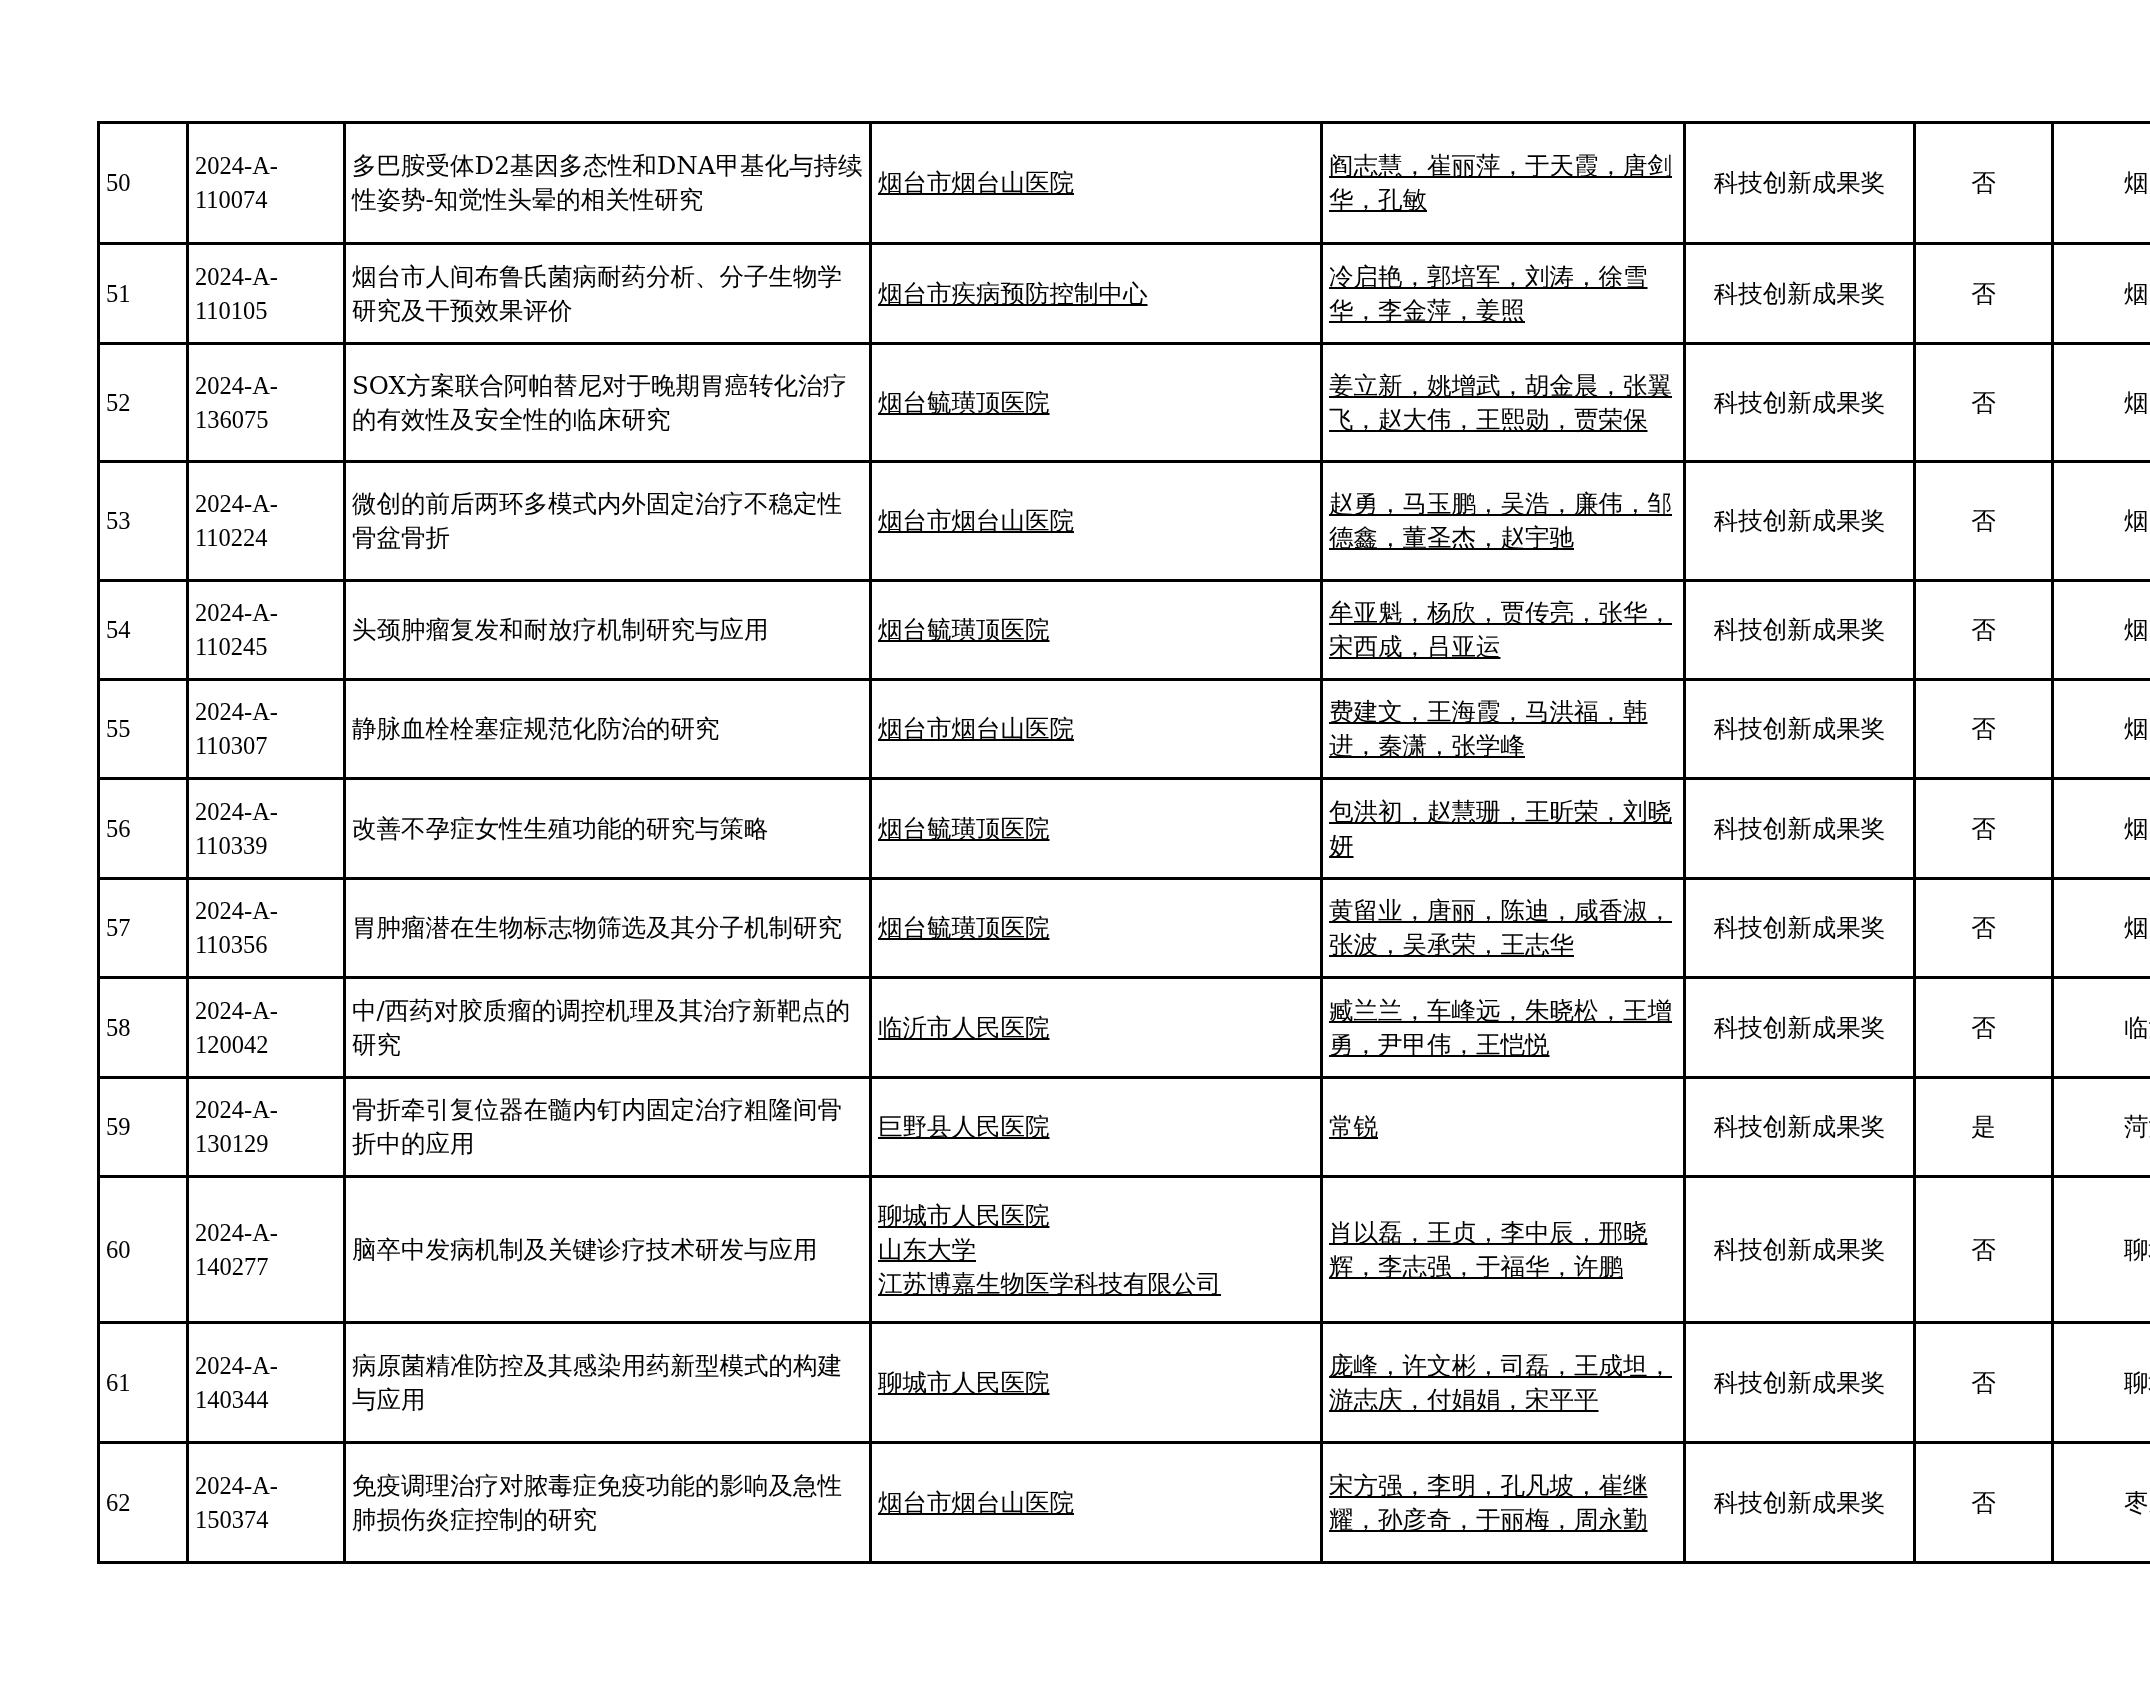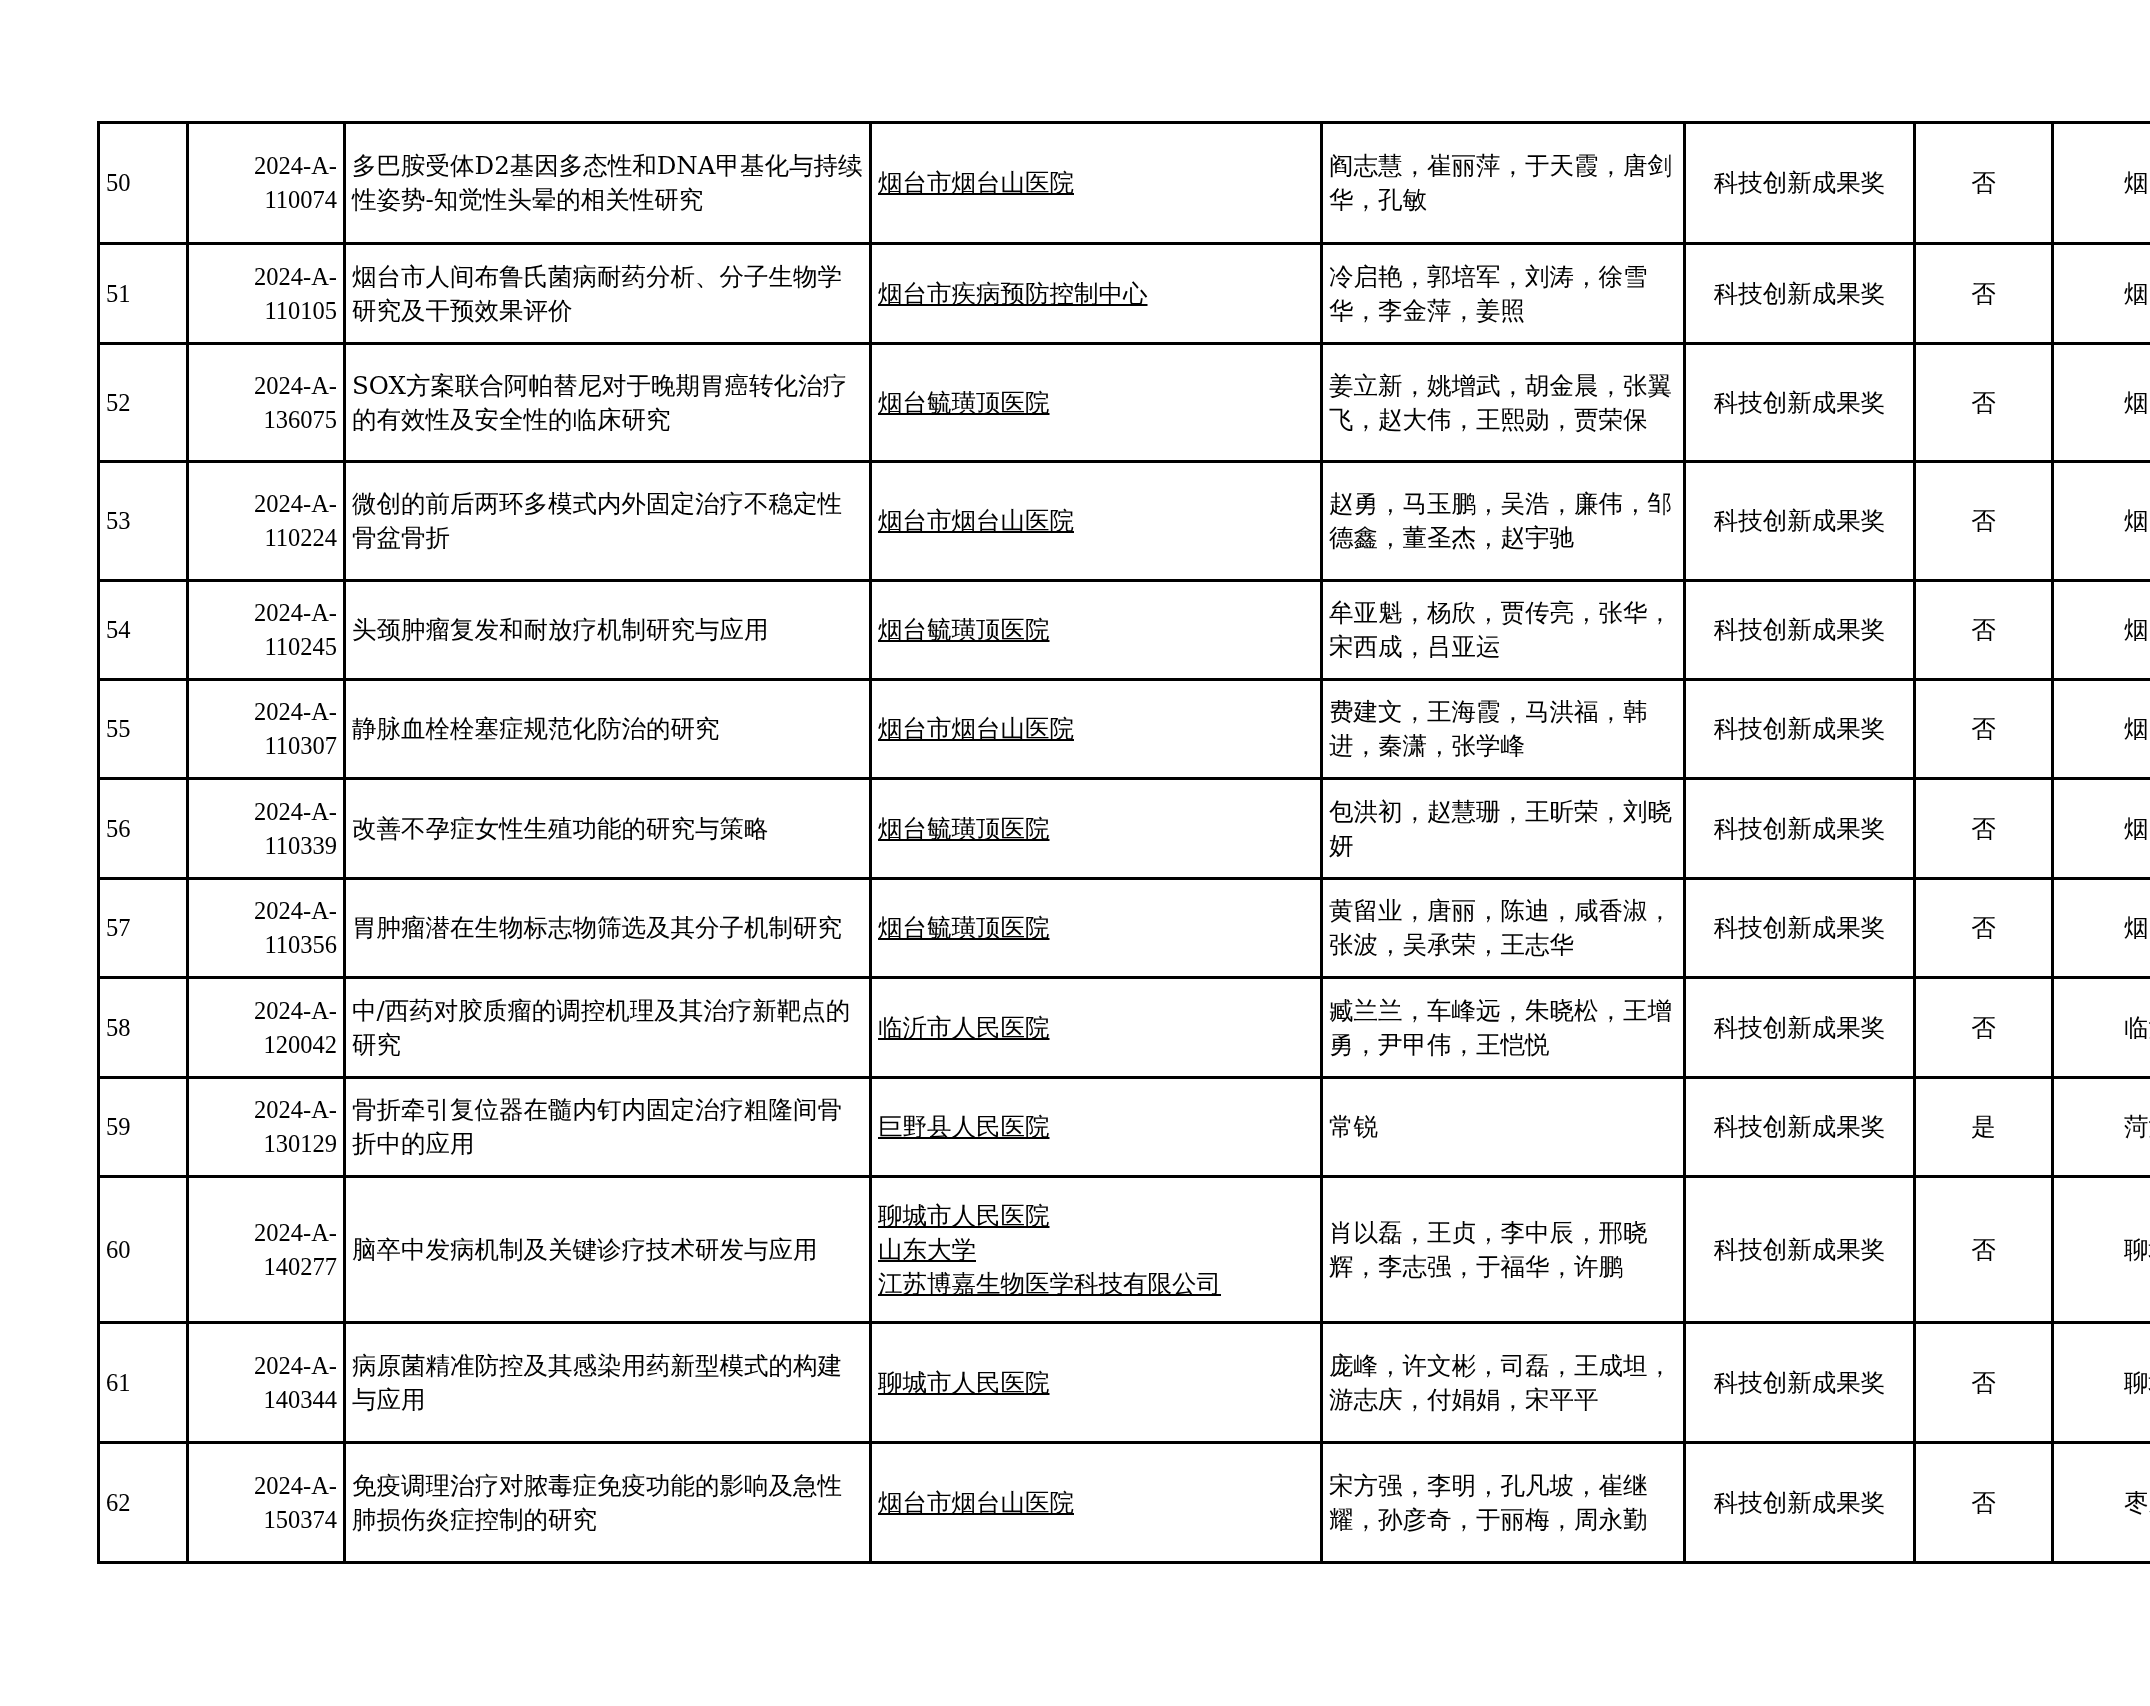--- a/index.html
+++ b/index.html
@@ -34,24 +34,24 @@
     table.awards td {
       border: 3px solid #000000;
       padding: 0 6px;
       font-size: 24.5px;
       line-height: 34px;
       vertical-align: middle;
       overflow: hidden;
       word-break: break-all;
     }
     td.c-idx { font-family: "Liberation Serif", "DejaVu Serif", serif; font-size: 26px; }
-    td.c-code { text-align: right; font-family: "Liberation Serif", "DejaVu Serif", serif; font-size: 26px; line-height: 36px; }
+    td.c-code { text-align: left; font-family: "Liberation Serif", "DejaVu Serif", serif; font-size: 26px; line-height: 36px; }
     td.c-title { text-align: left; margin-left: 39px; }
     td.c-inst { text-align: left; text-decoration: underline; }
-    td.c-authors { text-align: left; }
+    td.c-authors { text-align: left; text-decoration: underline; }
     td.c-award { text-align: center; }
     td.c-flag { text-align: center; }
     td.c-rec { text-align: center; }
     .code-line { display: block; }
     .inst-line { display: block; }
   </style>
 </head>
 <body>
 
 <div class="page">

